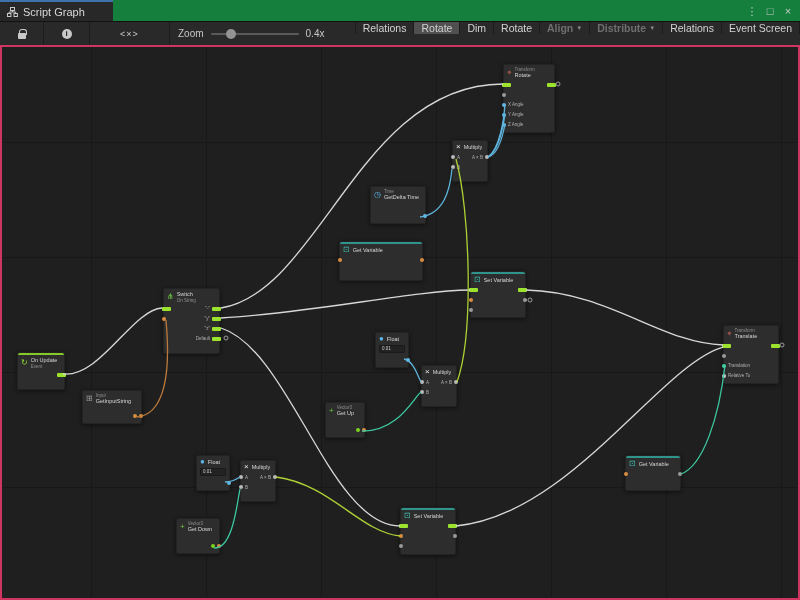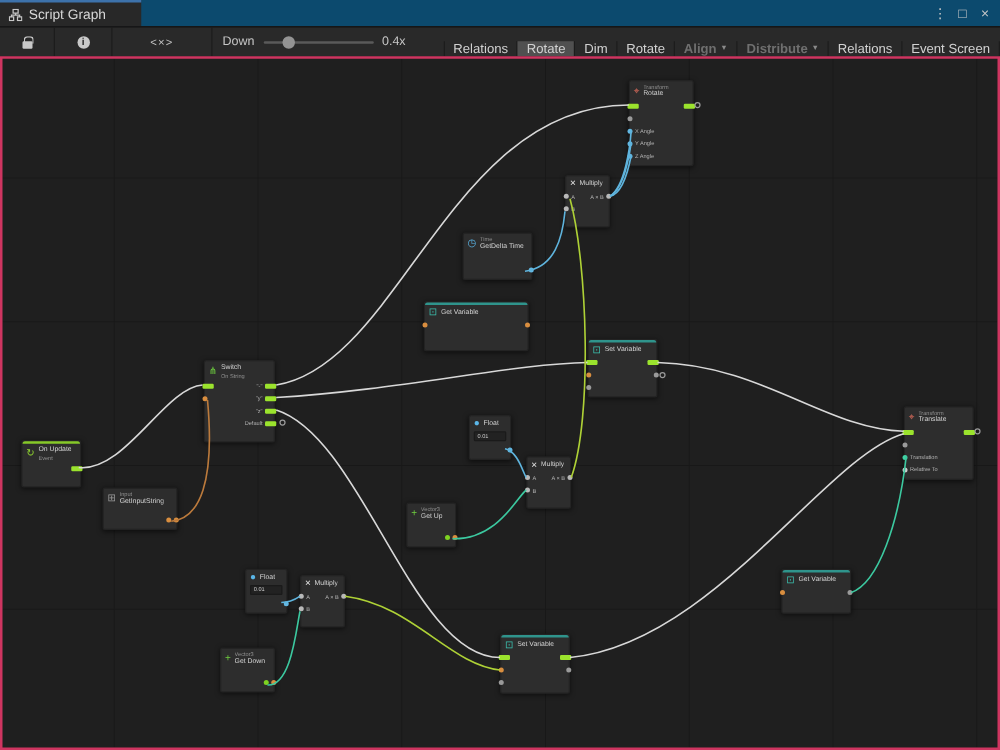--- a/index.html
+++ b/index.html
@@ -1,41 +1,41 @@
 <!DOCTYPE html>
 <html><head>
 <meta charset="utf-8">
 <style>
   * { margin:0; padding:0; box-sizing:border-box; }
   body { font-family:"Liberation Sans", sans-serif; background:#101010; }
   #app { position:relative; width:800px; height:600px; background:#181818; overflow:hidden; }
 
   
-  .titlebar { position:absolute; left:0; top:0; width:800px; height:21px; background:#0c4a6e; display:flex; align-items:stretch; }
+  .titlebar { position:absolute; left:0; top:0; width:800px; height:21px; background:#15803d; display:flex; align-items:stretch; }
   .tab { width:113px; background:#282828; border-top:2px solid #3d72ab; display:flex; align-items:center; gap:5px; padding-left:7px; }
   .tab-label { font-size:11px; color:#d8d8d8; white-space:nowrap; }
   .win-controls { margin-left:auto; display:flex; align-items:center; gap:2px; padding-right:4px; }
   .win-btn { width:16px; height:16px; color:#c9c9c9; font-size:11px; line-height:16px; text-align:center; cursor:default; }
 
   
   .toolbar { position:absolute; left:0; top:21px; width:800px; height:24px; background:#292929; border-top:1px solid #121212; display:flex; align-items:stretch; overflow:hidden; white-space:nowrap; }
   .tcell { display:flex; align-items:center; justify-content:center; border-right:1px solid #1c1c1c; }
   .tbtn { padding:0 7px; font-size:10.5px; color:#d2d2d2; display:flex; align-items:center; gap:3px; }
   .tbtn.active { background:#505050; }
   .tbtn.disabled { color:#6f6f6f;font-weight:bold; }
   .caret { font-size:6px; color:#8a8a8a; }
   .lock-ico { position:relative; width:8px; height:6px; background:#c9c9c9; border-radius:1px; margin-top:4px; }
   .lock-ico::before { content:""; position:absolute; left:1px; top:-4px; width:6px; height:5px; border:1.2px solid #c9c9c9; border-bottom:none; border-radius:3px 3px 0 0; }
   .info-ico { width:10px; height:10px; border-radius:50%; background:#c9c9c9; color:#1d1d1d; font-size:8px; font-weight:bold; text-align:center; line-height:10px; }
   .code-ico { font-size:9px; color:#c9c9c9; letter-spacing:1px; }
   .badge { display:flex; align-items:center; gap:5px; padding:0 10px 0 14px; font-size:10px; color:#d2d2d2; }
   .zoomgrp { display:flex; align-items:center; gap:7px; padding:0 8px; font-size:10px; color:#c6c6c6; }
   .slider { position:relative; width:88px; height:2px; background:#5a5a5a; border-radius:1px; }
   .knob { position:absolute; left:18%; top:-4px; width:10px; height:10px; border-radius:50%; background:#939393; }
-  .rightbtns { margin-left:auto; display:flex; align-items:flex-end; }
+  .rightbtns { margin-left:auto; display:flex; align-items:flex-start; }
   .rightbtns .tcell:first-child { border-left:1px solid #1c1c1c; }
 
   
   .canvas { position:absolute; left:0; top:45px; width:800px; height:555px; border:2px solid #ce3560;
     background-color:#1f1f1f;
     background-image:linear-gradient(#181818 1px, transparent 1px), linear-gradient(90deg, #181818 1px, transparent 1px);
     background-size:115px 115px; background-position:89px 95px; }
   #wires { position:absolute; left:0; top:0; width:800px; height:600px; pointer-events:none; }
   #wires path { pointer-events:stroke; }
 
@@ -85,21 +85,21 @@
     <div class="tcell" style="width:44px">
       <span class="lock-ico"></span>
     </div>
     <div class="tcell" style="width:46px">
       <span class="info-ico">i</span>
     </div>
     <div class="tcell" style="width:80px">
       <span class="code-ico">&lt;×&gt;</span>
     </div>
     <div class="zoomgrp">
-      <span>Down</span>
+      <span>Zoom</span>
       <div class="slider">
         <div class="knob" style="left: 18%;"></div>
       </div>
       <span>0.4x</span>
     </div>
     <div class="rightbtns">
         <div class="tcell">
           <div class="tbtn">Relations</div>
         </div>
         <div class="tcell">

